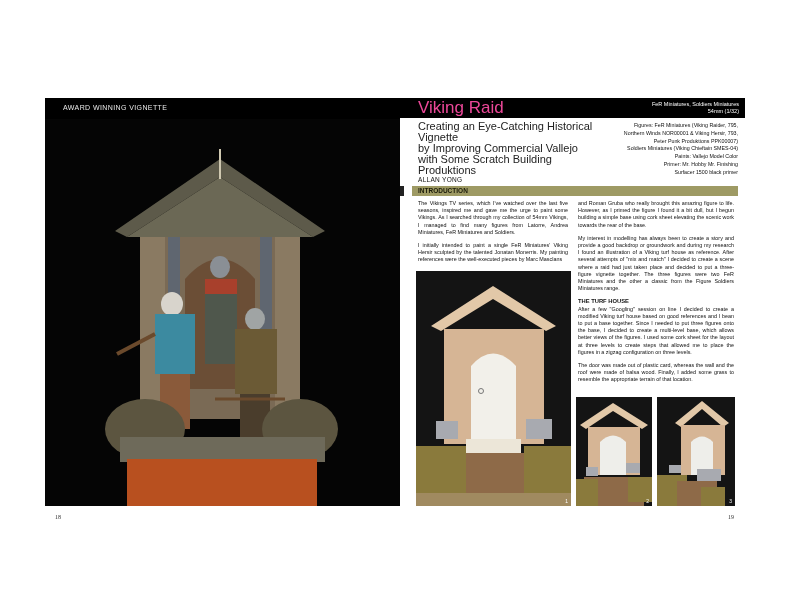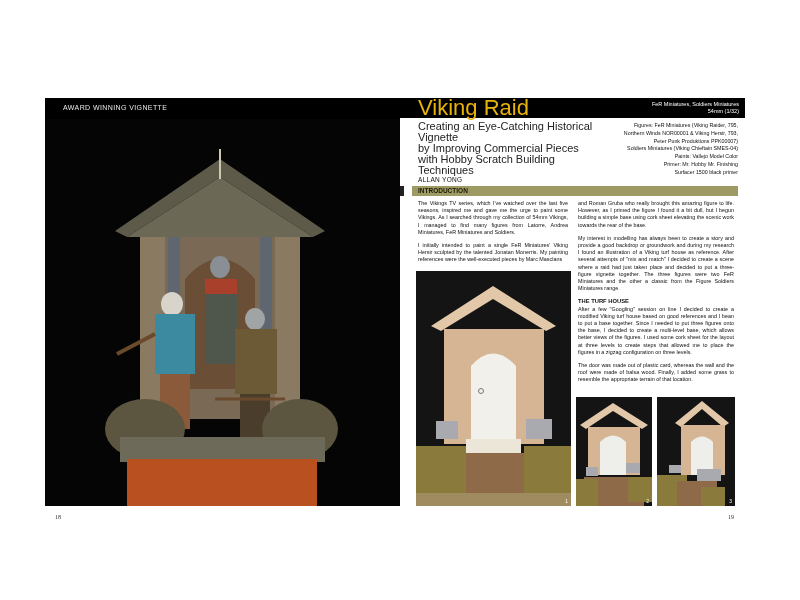--- a/index.html
+++ b/index.html
@@ -8,21 +8,21 @@
   .spread { position:absolute; left:0; top:0; width:800px; height:600px; }
 
   
   .left-band { position:absolute; left:45px; top:98px; width:355px; height:21px; background:#000; }
   .left-band .label { position:absolute; left:18px; top:6px; color:#e8e8e8; font-size:7px; letter-spacing:0.4px; }
   .left-photo { position:absolute; left:45px; top:119px; width:355px; height:387px; background:#050505; overflow:hidden; }
   .page-num { position:absolute; top:514px; font-size:6px; color:#333; font-family:"Liberation Serif", serif; }
 
   
   .right-band { position:absolute; left:400px; top:98px; width:345px; height:20px; background:#000; }
-  .right-band .title { position:absolute; left:18px; top:0px; color:#eab308; font-size:22px; line-height:20px; }
+  .right-band .title { position:absolute; left:18px; top:0px; color:#ec4899; font-size:17px; line-height:20px; }
   .right-band .kit { position:absolute; right:6px; top:3px; color:#fff; font-size:5.5px; line-height:7px; text-align:right; }
 
   .subtitle { position:absolute; left:418px; top:121px; width:180px; font-size:11px; line-height:11px; color:#222; }
   .specs { position:absolute; right:62px; top:122px; width:150px; font-size:5.3px; line-height:7.8px; text-align:right; color:#111; }
   .author { position:absolute; left:418px; top:176px; font-size:6.5px; letter-spacing:0.3px; color:#111; }
   .section-bar { position:absolute; left:412px; top:186px; width:326px; height:10px; background:#9e9a64; }
   .section-bar span { position:absolute; left:6px; top:1px; font-size:6.5px; font-weight:bold; color:#1b1b0a; }
   .leftbar { position:absolute; left:400px; top:186px; width:4px; height:10px; background:#222; }
 
   .col { position:absolute; font-size:5.4px; line-height:7.2px; text-align:justify; color:#111; }
@@ -82,22 +82,22 @@
   <div class="right-band">
     <span class="title">Viking Raid</span>
     <div class="kit">
       <div>FeR Miniatures, Soldiers Miniatures</div>
       <div>54mm (1/32)</div>
     </div>
   </div>
 
   <div class="subtitle">
     <div>Creating an Eye-Catching Historical Vignette</div>
-    <div>by Improving Commercial Pieces</div>
-    <div>with Hobby Scratch Building Techniques</div>
+    <div>by Improving Commercial Vallejo</div>
+    <div>with Some Scratch Building Produktions</div>
   </div>
 
   <div class="specs">
     <div>Figures: FeR Miniatures (Viking Raider, 795,</div>
     <div>Northern Winds NOR00001 &amp; Viking Hersir, 793,</div>
     <div>Peter Punk Produktions PPK00007)</div>
     <div>Soldiers Miniatures (Viking Chieftain SMES-04)</div>
     <div>Paints: Vallejo Model Color</div>
     <div>Primer: Mr. Hobby Mr. Finishing</div>
     <div>Surfacer 1500 black primer</div>

